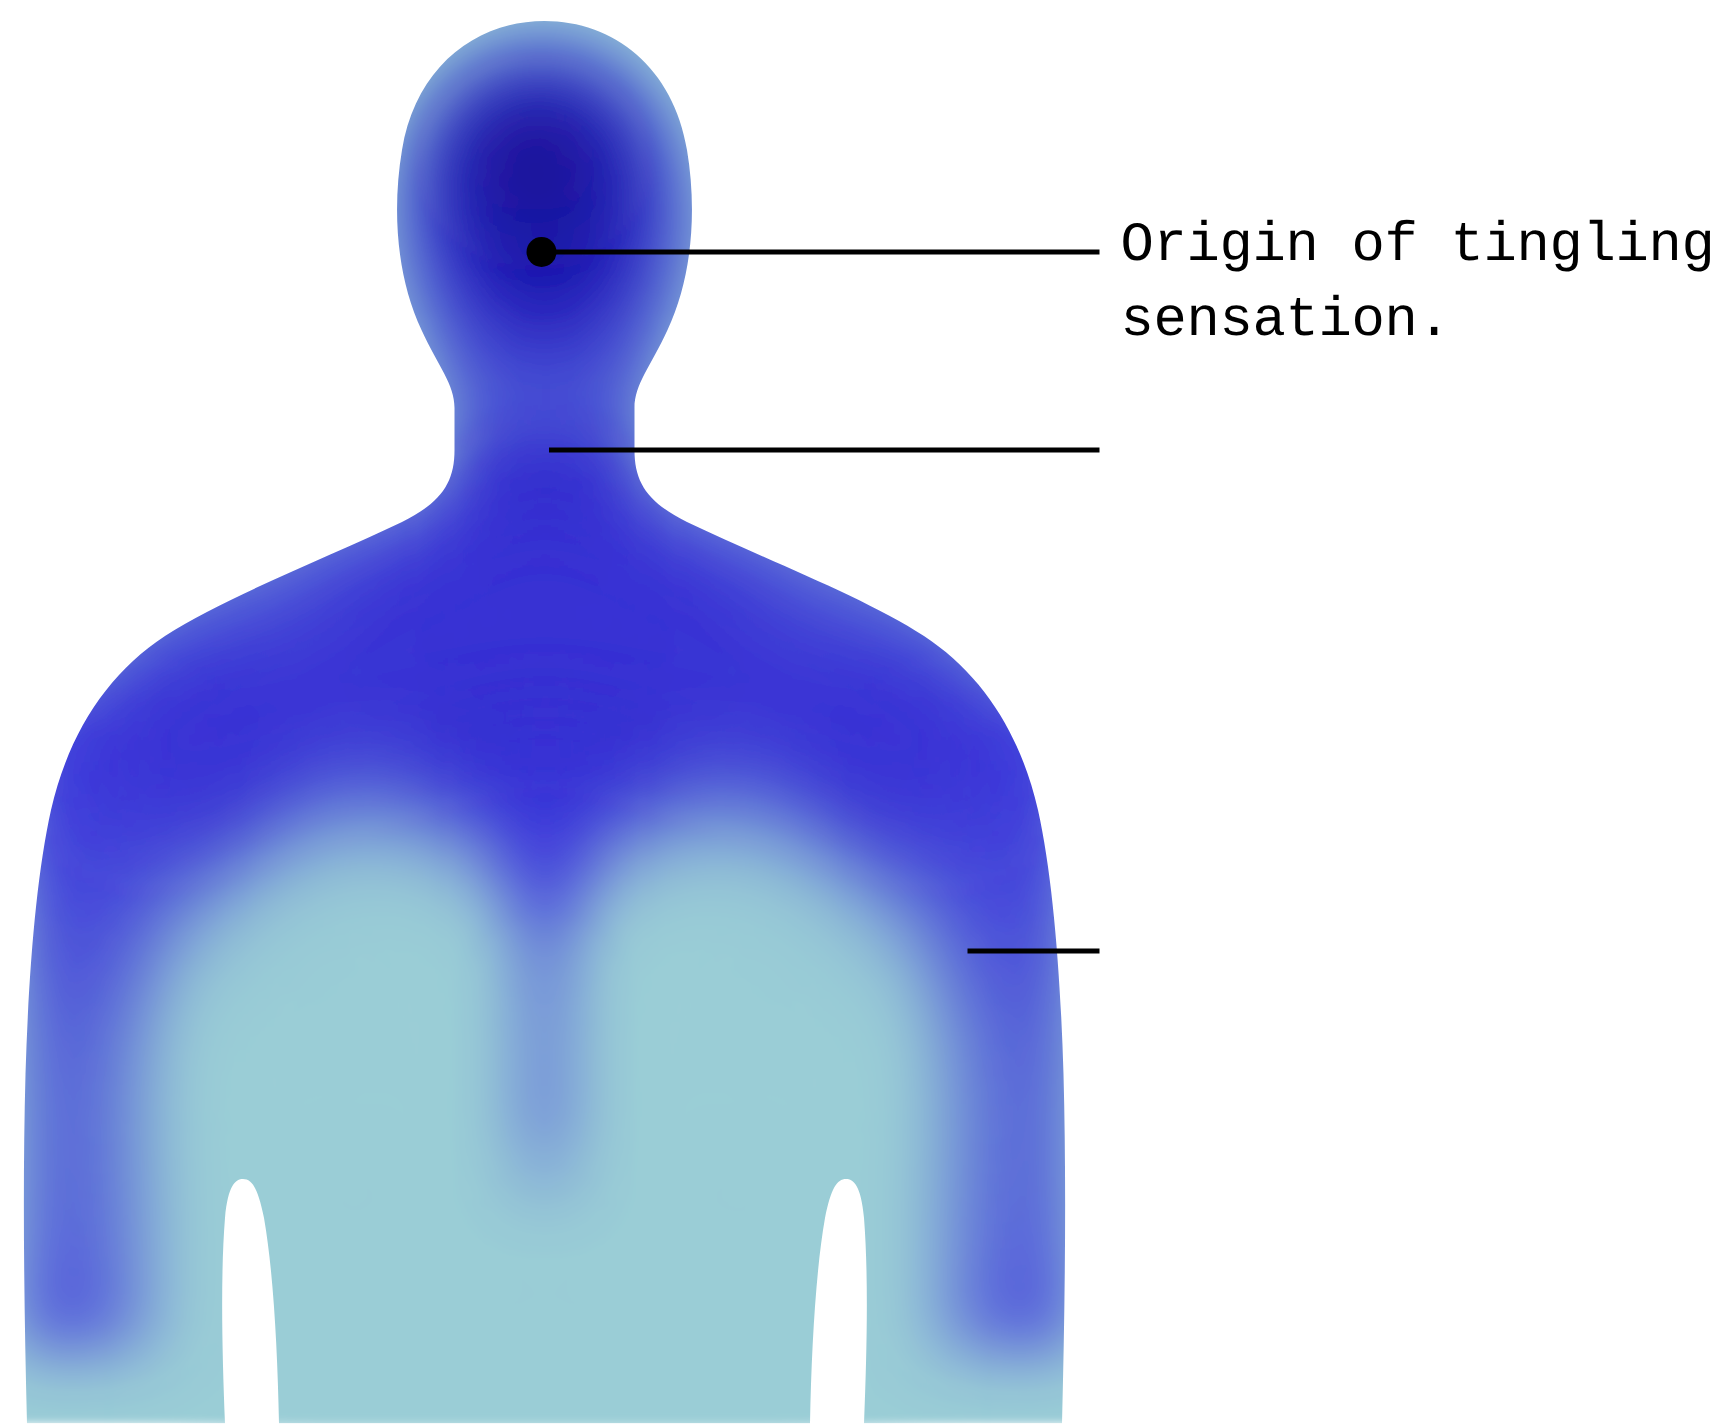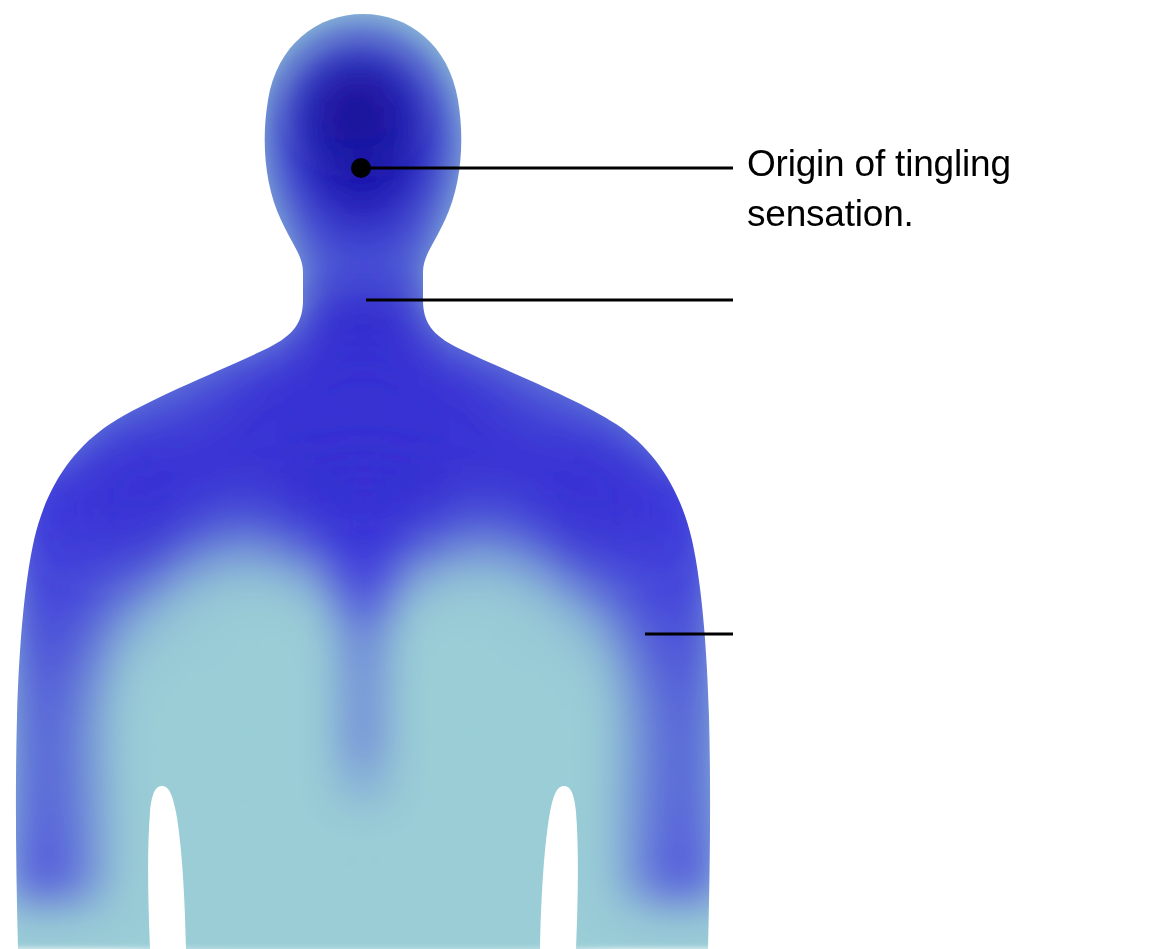--- a/index.html
+++ b/index.html
@@ -21,21 +21,21 @@
   #figure-svg {
     position: absolute;
     left: 0;
     top: 0;
     width: 1157px;
     height: 949px;
   }
   .callout {
     position: absolute;
     color: #000000;
-    font-family: Liberation Sans, sans-serif;
+    font-family: Liberation Mono, monospace;
     font-size: 37px;
     line-height: 50px;
     letter-spacing: -0.2px;
     white-space: pre-line;
   }
   #callout-1 { left: 747px; top: 139px; width: 400px; }
   #callout-2 { left: 747px; top: 272px; width: 400px; }
   #callout-3 { left: 747px; top: 606px; width: 400px; }
 </style>
 </head>

